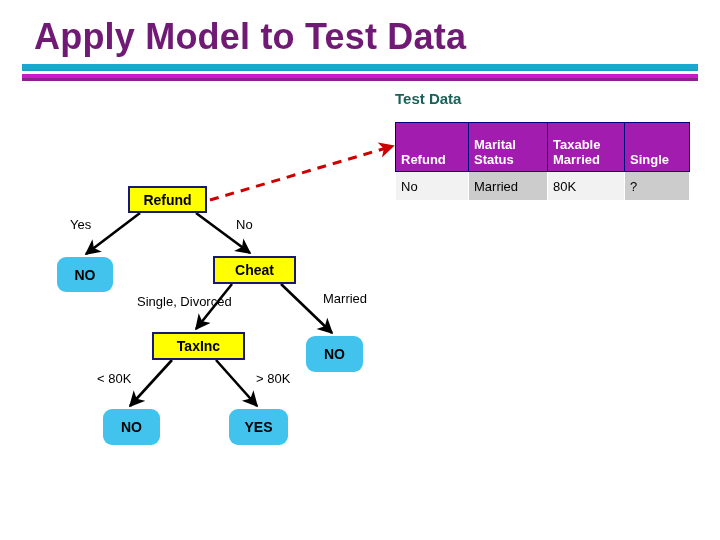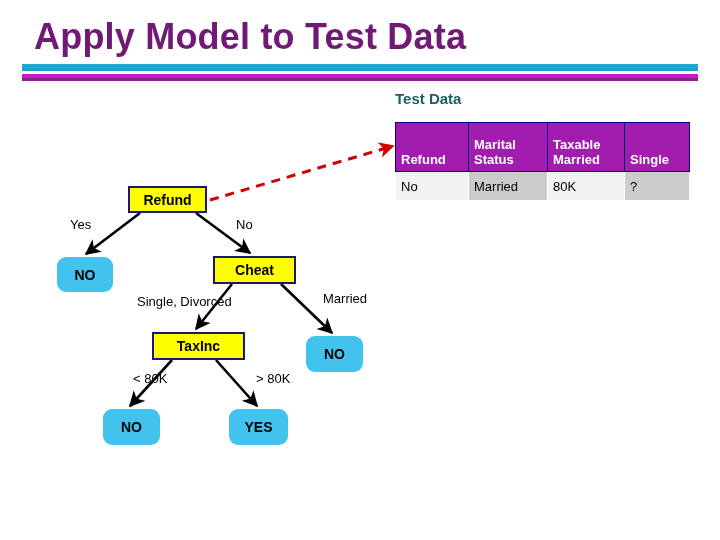--- a/index.html
+++ b/index.html
@@ -216,15 +216,15 @@
 <div class="node-leaf" style="left:229px; top:409px; width:59px; height:36px;">YES</div>
 
 <div class="edge-label" style="left:70px; top:217px;">Yes</div>
 
 <div class="edge-label" style="left:236px; top:217px;">No</div>
 
 <div class="edge-label" style="left:137px; top:294px;">Single, Divorced</div>
 
 <div class="edge-label" style="left:323px; top:291px;">Married</div>
 
-<div class="edge-label" style="left:97px; top:371px;margin-left:36px;">&lt; 80K</div>
+<div class="edge-label" style="left:97px; top:371px;">&lt; 80K</div>
 
 <div class="edge-label" style="left:256px; top:371px;text-align:right;">&gt; 80K</div>
 
 </body></html>

